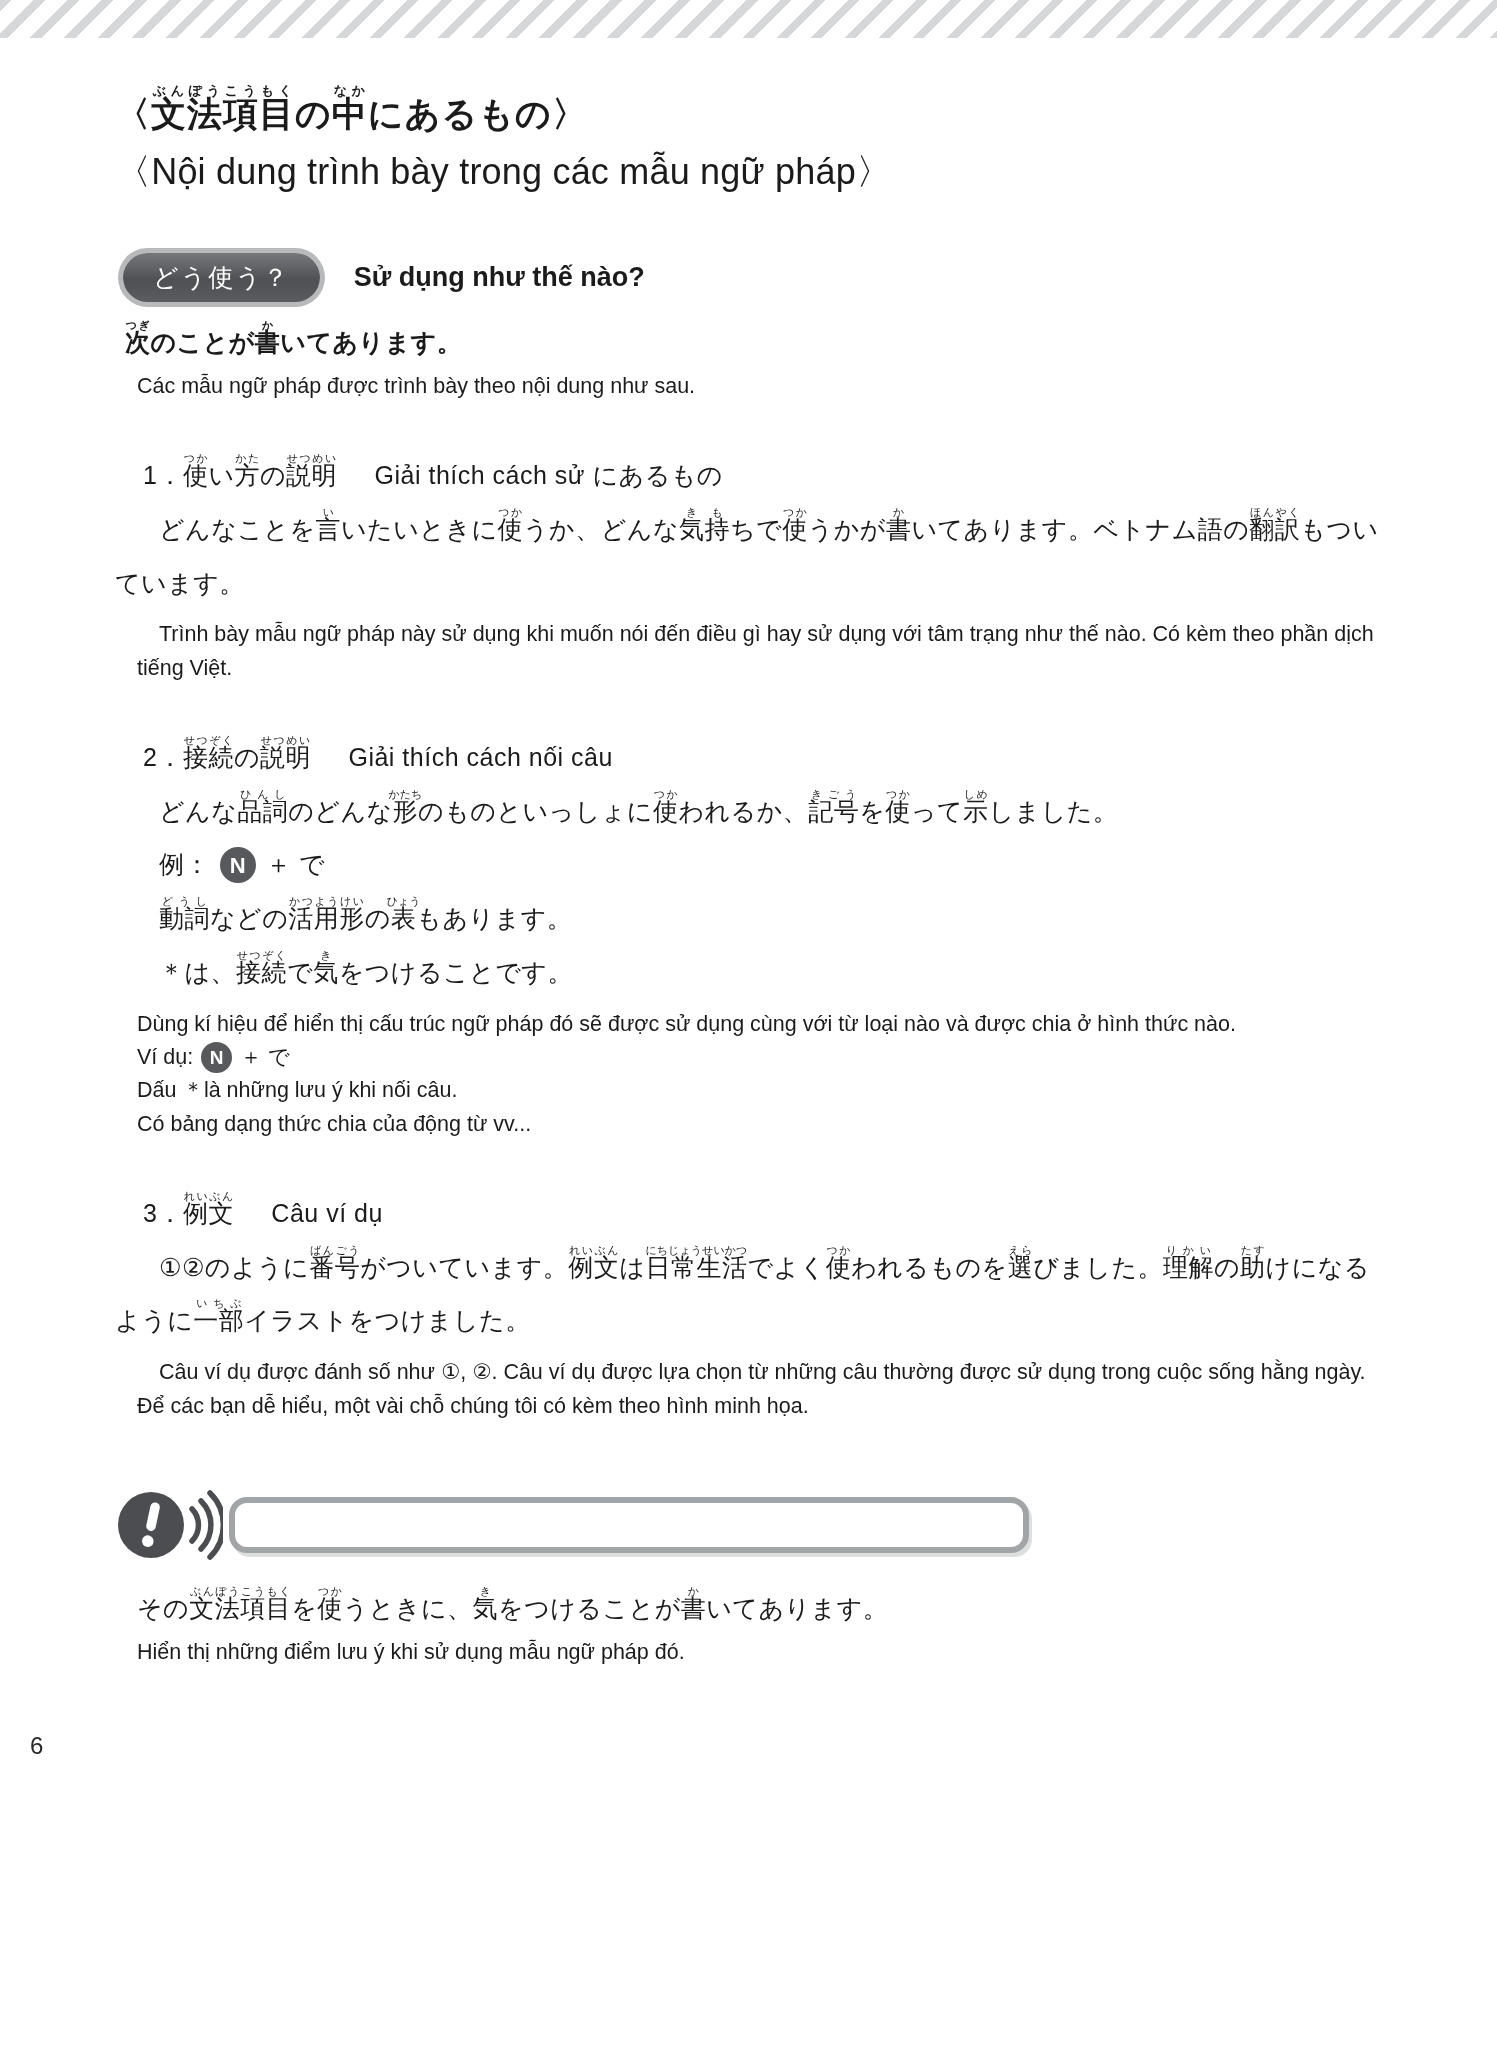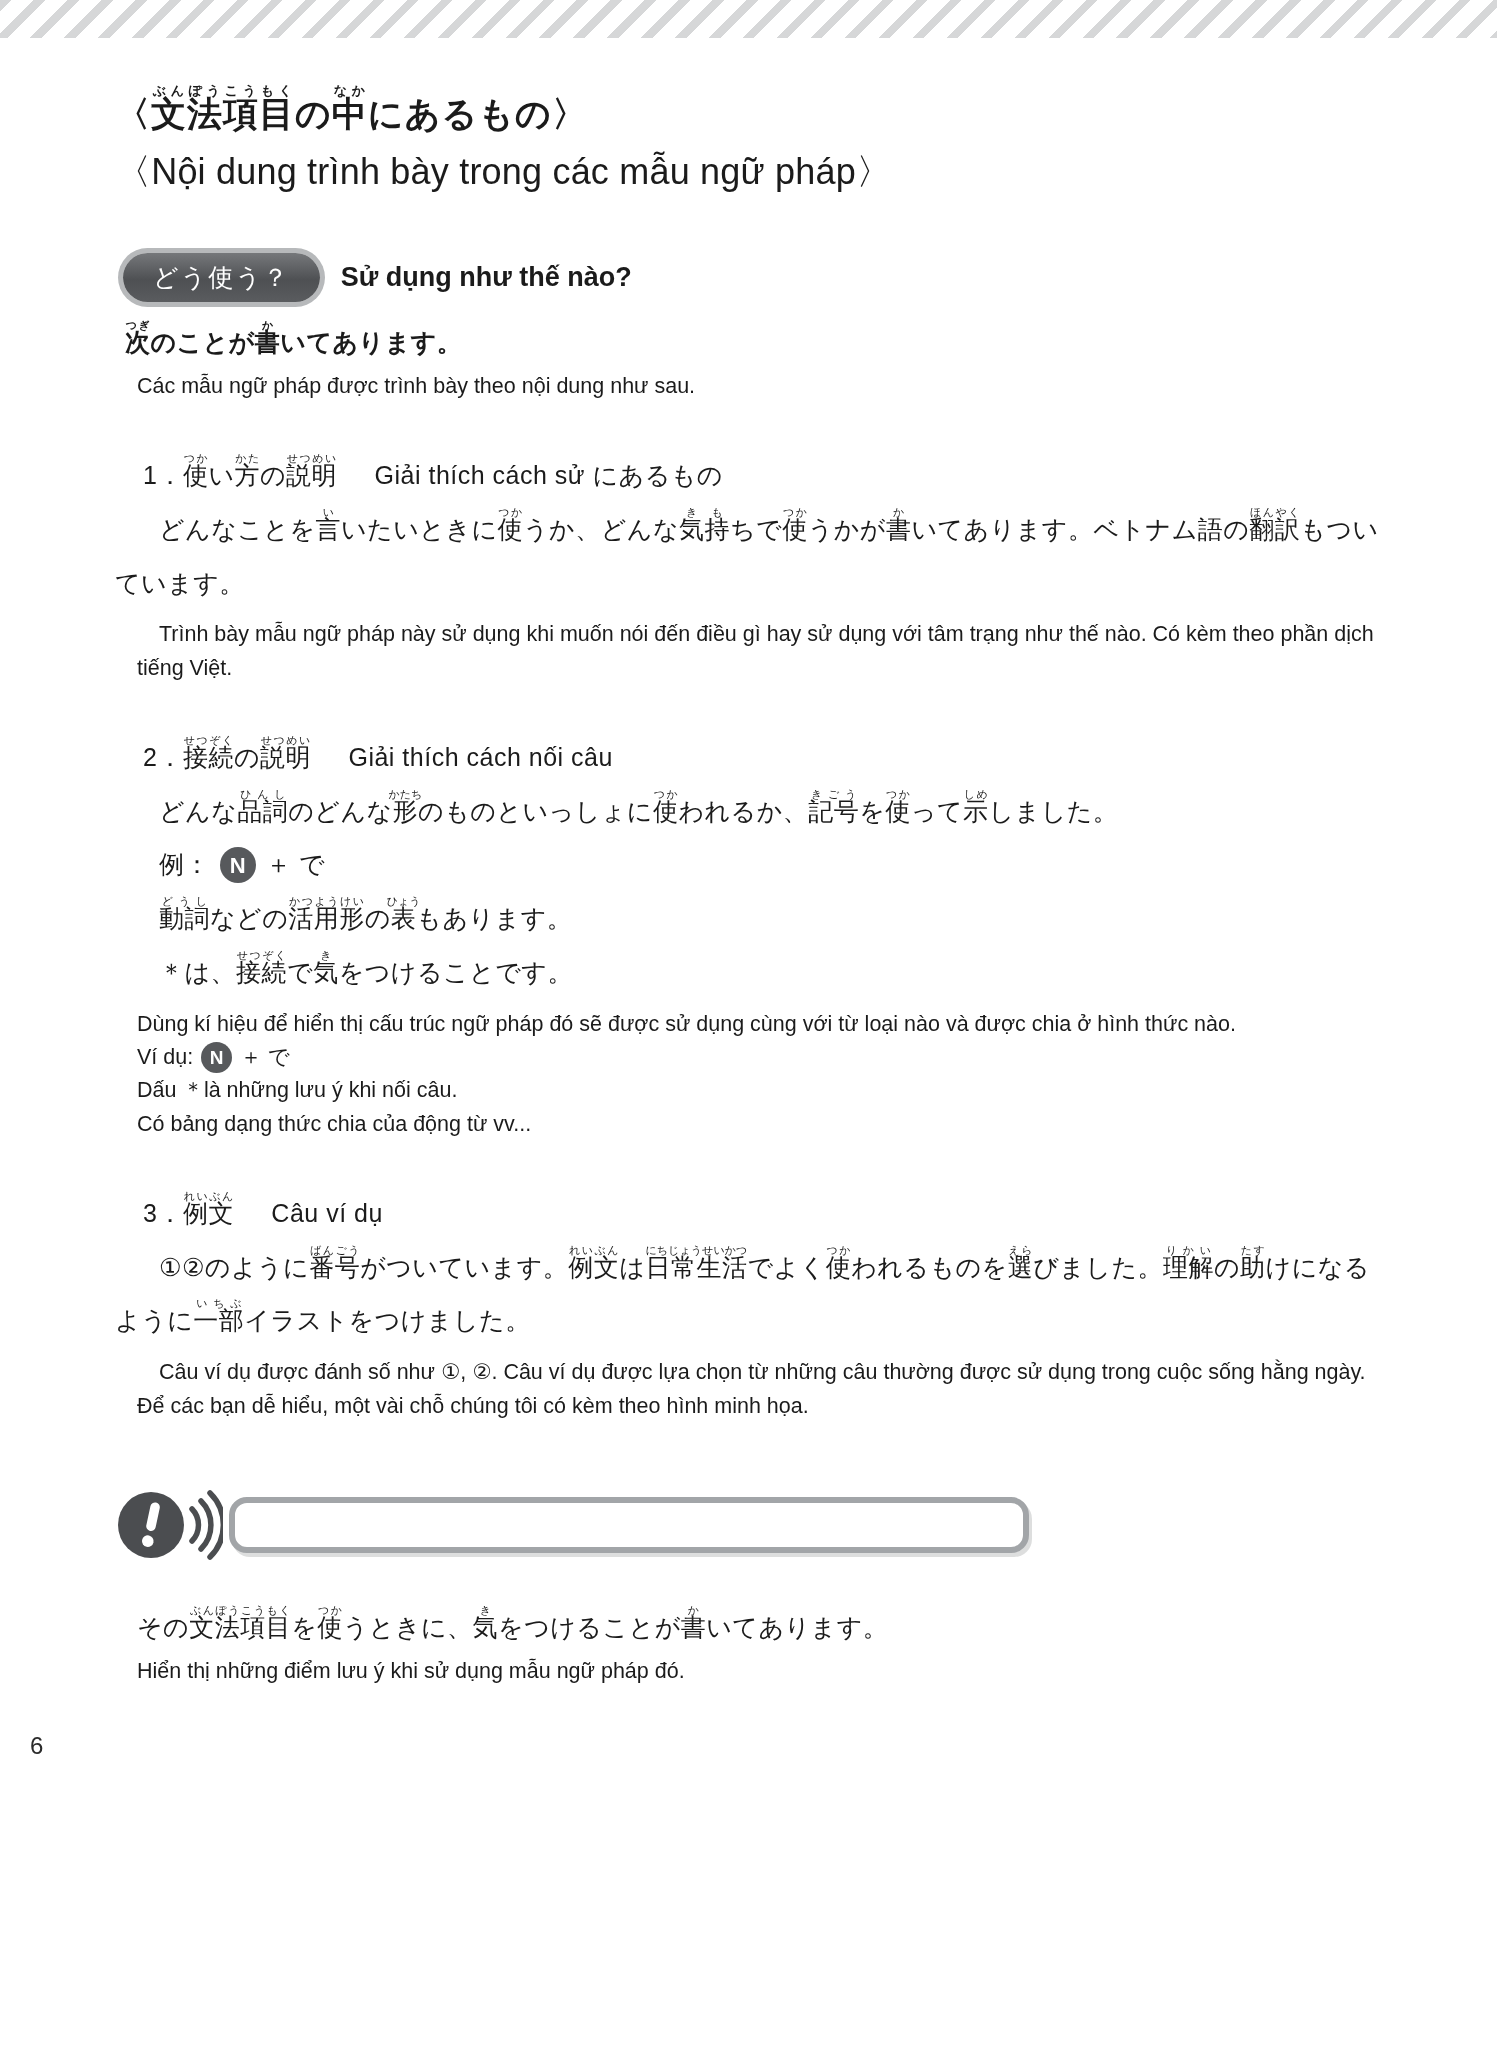--- a/index.html
+++ b/index.html
@@ -23,21 +23,21 @@
 
   
   .usage-row { margin-top:56px; display:flex; align-items:center; margin-left:8px; }
   .usage-badge {
     display:inline-block;
     background:linear-gradient(180deg,#76787b 0%, #4e5053 55%, #5a5c5f 100%);
     color:#ffffff; font-weight:normal; font-size:25px; letter-spacing:2px;
     padding:8px 30px; border-radius:999px;
     box-shadow:0 0 0 5px #b7b9bb;
   }
-  .usage-vi { font-size:27px; font-weight:bold; margin-left:21px; }
+  .usage-vi { font-size:27px; font-weight:bold; margin-left:34px; }
 
   
   .jp { font-size:25px; line-height:2.15; letter-spacing:0.5px; }
   .jp rt { font-size:11px; letter-spacing:0; }
   .vi { font-size:21.5px; line-height:1.55; margin-left:22px; }
 
   .intro-jp { margin-top:14px; margin-left:10px;font-weight:bold; }
   .indent-jp { text-indent:44px; }
   .indent-vi { text-indent:22px; }
 
@@ -58,21 +58,21 @@
   .circle-n.small { width:31px; height:31px; font-size:19px; margin:0 8px; }
   .vi-example { display:flex; align-items:center; }
 
   
   .alert-row { margin-top:62px; display:flex; align-items:center; }
   .alert-box {
     width:800px; height:56px; margin-left:6px;
     border:6px solid #a2a5a8; border-radius:18px; background:#ffffff;
     box-shadow:3px 4px 0 rgba(120,122,124,0.25);
   }
-  .alert-jp { margin-top:36px; margin-left:22px; }
+  .alert-jp { margin-top:17px; margin-left:22px; }
   .alert-vi { margin-top:0; }
 
   .page-number { position:absolute; left:30px; bottom:48px; font-size:24px; color:#2b2b2b; }
 </style>
 </head>
 <body>
 
 <div class="page">
   <div class="hatch-band"></div>
 

